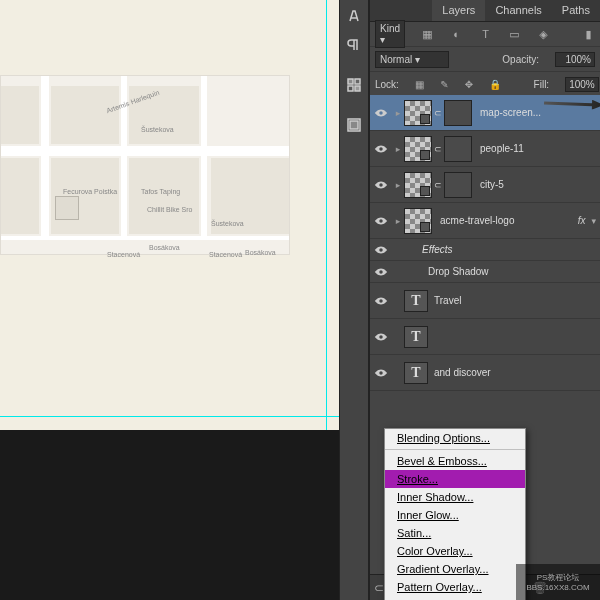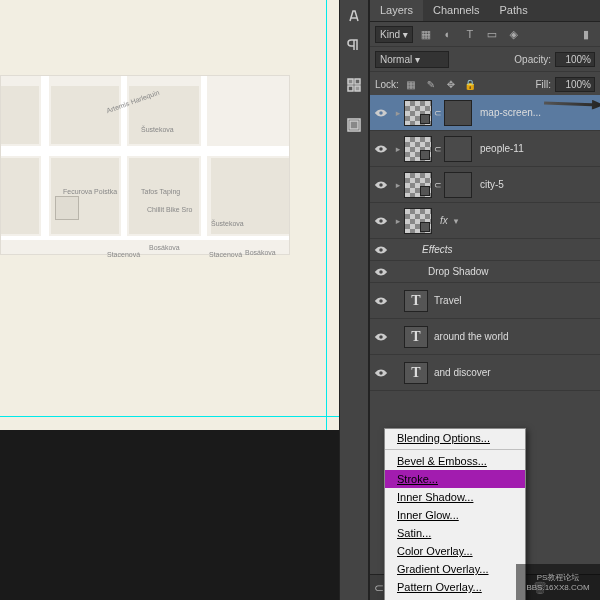--- a/index.html
+++ b/index.html
@@ -32,25 +32,25 @@
 .guide-h { position: absolute; top: 416px; left: 0; width: 340px; height: 1px; background: #00eaea; }
 .guide-v { position: absolute; left: 326px; top: 0; width: 1px; height: 430px; background: #00eaea; }
 .below-canvas { position: absolute; top: 430px; left: 0; width: 340px; height: 170px; background: #1a1a1a; }
 
 .tool-strip { position: absolute; left: 339px; top: 0; width: 30px; height: 600px; background: #444; border-left: 1px solid #222; border-right: 1px solid #222; }
 .tool-ico { width: 26px; height: 26px; margin: 3px auto; border-radius: 2px; display: flex; align-items: center; justify-content: center; }
 .tool-ico svg { width: 16px; height: 16px; stroke: #ccc; fill: none; stroke-width: 1.5; }
 .tool-strip .sep { height: 8px; }
 
 .panel { position: absolute; right: 0; top: 0; width: 231px; height: 600px; background: #454545; border-left: 1px solid #222; }
-.tabs { display: flex; background: #383838; height: 22px; border-bottom: 1px solid #222; }
+.tabs { display: flex; background: #383838; height: 22px; border-bottom: 1px solid #222; justify-content: flex-end; }
 .tab { padding: 4px 10px; font-size: 11px; color: #ccc; cursor: pointer; }
 .tab.active { background: #454545; }
 
-.filter-row, .blend-row, .lock-row { display: flex; align-items: center; padding: 3px 5px; gap: 4px; font-size: 10px; color: #ccc; border-bottom: 1px solid #383838; height: 25px; }
+.filter-row, .blend-row, .lock-row { display: flex; align-items: center; padding: 3px 5px; gap: 16px; font-size: 10px; color: #ccc; border-bottom: 1px solid #383838; height: 25px; }
 .dropdown { background: #333; border: 1px solid #222; color: #ccc; font-size: 10px; padding: 2px 4px; }
 .filter-ico { width: 18px; height: 18px; display: inline-flex; align-items: center; justify-content: center; color: #aaa; font-size: 11px; cursor: pointer; }
 .pct-box { background: #333; border: 1px solid #222; padding: 1px 3px; font-size: 10px; width: 40px; text-align: right; }
 .lock-ico { width: 16px; height: 16px; display: inline-flex; align-items: center; justify-content: center; color: #aaa; cursor: pointer; }
 
 .layer-list { position: absolute; top: 95px; left: 0; right: 0; bottom: 26px; overflow: hidden; }
 .layer-row { display: flex; align-items: center; height: 36px; border-bottom: 1px solid #383838; font-size: 10px; color: #ddd; }
 .layer-row.selected { background: #5a7aa0; }
 .layer-row.sub { height: 22px; padding-left: 52px; font-style: italic; }
 .layer-row.sub2 { height: 22px; padding-left: 58px; }
@@ -229,20 +229,21 @@
     <div class="layer-row">
       <div class="eye">
           <svg viewBox="0 0 16 10">
             <path d="M8 1C4 1 1 5 1 5s3 4 7 4 7-4 7-4-3-4-7-4zm0 6a2 2 0 110-4 2 2 0 010 4z"></path>
           </svg>
         </div>
       <div class="nest">▸</div>
       <div class="thumb-pair">
           <div class="thumb checker smart"></div>
         </div>
+      <span class="layer-name">acme-travel-logo</span>
       <span class="fx-badge">fx</span>
       <span class="expand-tri">▾</span>
     </div>
     <div class="layer-row sub">
       <div class="eye" style="position:absolute;left:0">
           <svg viewBox="0 0 16 10">
             <path d="M8 1C4 1 1 5 1 5s3 4 7 4 7-4 7-4-3-4-7-4zm0 6a2 2 0 110-4 2 2 0 010 4z"></path>
           </svg>
         </div>
       <span>Effects</span>
@@ -267,21 +268,20 @@
       <span class="layer-name">Travel</span>
     </div>
     <div class="layer-row">
       <div class="eye">
           <svg viewBox="0 0 16 10">
             <path d="M8 1C4 1 1 5 1 5s3 4 7 4 7-4 7-4-3-4-7-4zm0 6a2 2 0 110-4 2 2 0 010 4z"></path>
           </svg>
         </div>
       <div class="nest"></div>
       <div class="txt-thumb">T</div>
-      <span class="layer-name">around the world</span>
     </div>
     <div class="layer-row">
       <div class="eye">
           <svg viewBox="0 0 16 10">
             <path d="M8 1C4 1 1 5 1 5s3 4 7 4 7-4 7-4-3-4-7-4zm0 6a2 2 0 110-4 2 2 0 010 4z"></path>
           </svg>
         </div>
       <div class="nest"></div>
       <div class="txt-thumb">T</div>
       <span class="layer-name">and discover</span>

